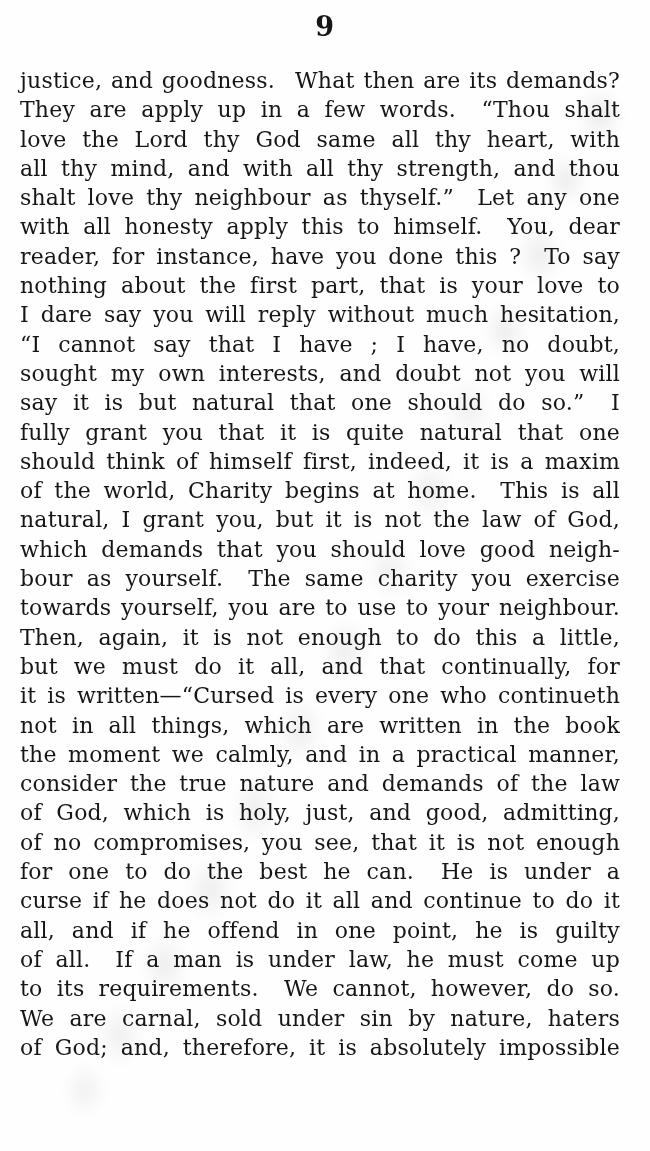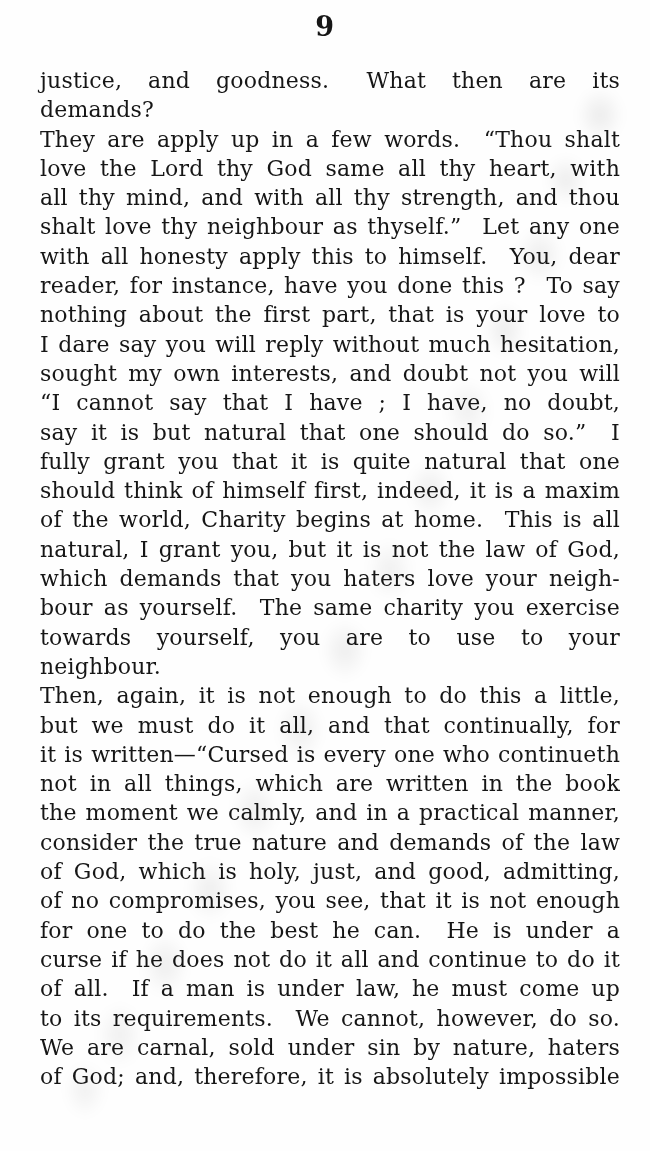--- a/index.html
+++ b/index.html
@@ -48,21 +48,21 @@
     z-index: 1;
     text-align: center;
     font-weight: bold;
     font-size: 27px;
     padding-top: 11px;
     letter-spacing: 0.5px;
   }
   .text-block {
     position: relative;
     z-index: 1;
-    margin: 24px 30px 0 40px;
+    margin: 24px 30px 0 20px;
     font-size: 22px;
     line-height: 29.3px;
     letter-spacing: 0.2px;
   }
   .line {
     text-align: justify;
     text-align-last: justify;
     -moz-text-align-last: justify;
   }
   .it {
@@ -77,38 +77,39 @@
   <div class="text-block">
       <div class="line"><span>justice, and goodness.  What then are its demands?</span></div>
       <div class="line"><span>They are apply up in a few words.  “Thou shalt</span></div>
       <div class="line"><span>love the Lord thy God same all thy heart, with</span></div>
       <div class="line"><span>all thy mind, and with all thy strength, and thou</span></div>
       <div class="line"><span>shalt love thy neighbour as thyself.”  Let any one</span></div>
       <div class="line"><span>with all honesty apply this to himself.  You, dear</span></div>
       <div class="line"><span>reader, for instance, have you done this ?  To say</span></div>
       <div class="line"><span>nothing about the first part, that is your love to</span></div>
       <div class="line"><span>I dare say you will reply without much hesitation,</span></div>
+      <div class="line"><span>“I cannot say that I have ; I have, no doubt,</span></div>
       <div class="line"><span>sought my own interests, and doubt not you will</span></div>
-      <div class="line"><span>“I cannot say that I have ; I have, no doubt,</span></div>
       <div class="line"><span>say it is but natural that one should do so.”  I</span></div>
       <div class="line"><span>fully grant you that it is quite </span><span class="it">natural</span><span> that one</span></div>
       <div class="line"><span>should think of himself first, indeed, it is a maxim</span></div>
       <div class="line"><span>of the world, Charity begins at home.  This is all</span></div>
       <div class="line"><span>natural, I grant you, but it is not the law of God,</span></div>
-      <div class="line"><span>which demands that you haters love your neigh-</span></div>
+      <div class="line"><span>which demands that you should love good neigh-</span></div>
       <div class="line"><span>bour as yourself.  The same charity you exercise</span></div>
       <div class="line"><span>towards yourself, you are to use to your neighbour.</span></div>
       <div class="line"><span>Then, again, it is not enough to do this a little,</span></div>
       <div class="line"><span>but we must do it </span><span class="it">all</span><span>, and that </span><span class="it">continually</span><span>, for</span></div>
       <div class="line"><span>it is written—“Cursed is every one who </span><span class="it">continueth</span></div>
       <div class="line"><span>not in </span><span class="it">all</span><span> things, which are written in the book</span></div>
       <div class="line"><span>the moment we calmly, and in a practical manner,</span></div>
       <div class="line"><span>consider the true nature and demands of the law</span></div>
       <div class="line"><span>of God, which is holy, just, and good, admitting,</span></div>
       <div class="line"><span>of no compromises, you see, that it is not enough</span></div>
       <div class="line"><span>for one to do the best he can.  He is under a</span></div>
       <div class="line"><span>curse if he does not do it all and continue to do it</span></div>
+      <div class="line"><span>all, and if he offend in one point, he is guilty</span></div>
       <div class="line"><span>of all.  If a man is under law, he must come up</span></div>
       <div class="line"><span>to its requirements.  We cannot, however, do so.</span></div>
       <div class="line"><span>We are </span><span class="it">carnal, sold under sin</span><span> by nature, haters</span></div>
       <div class="line"><span>of God; and, therefore, it is absolutely impossible</span></div>
     </div>
 </div>
 
 </body></html>

